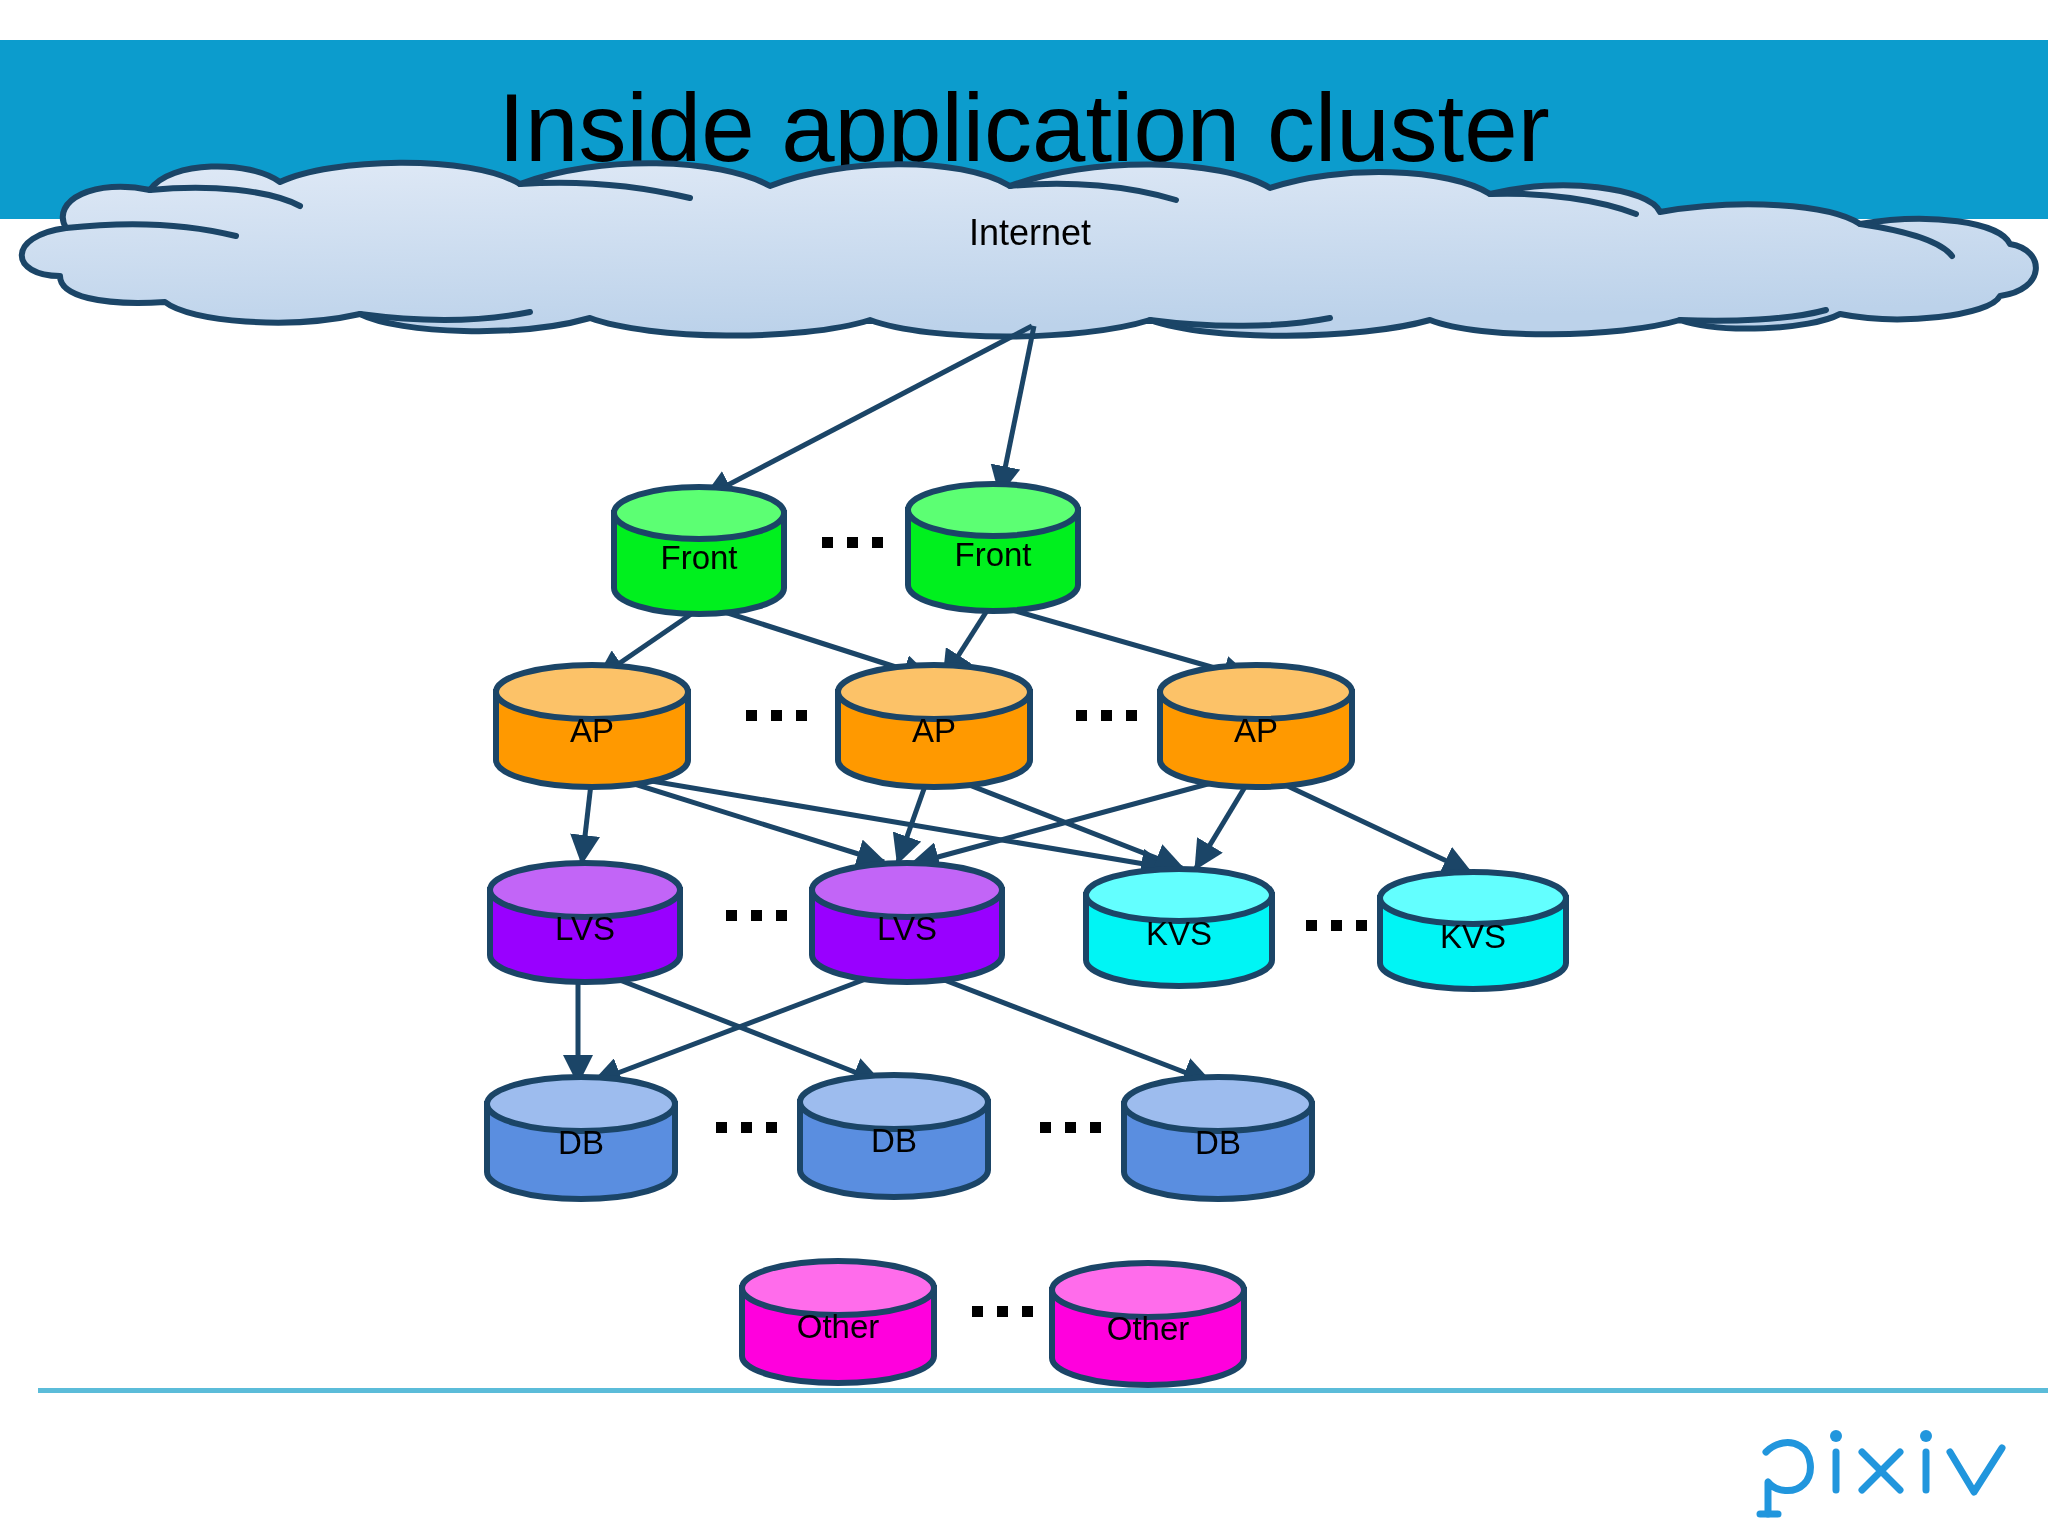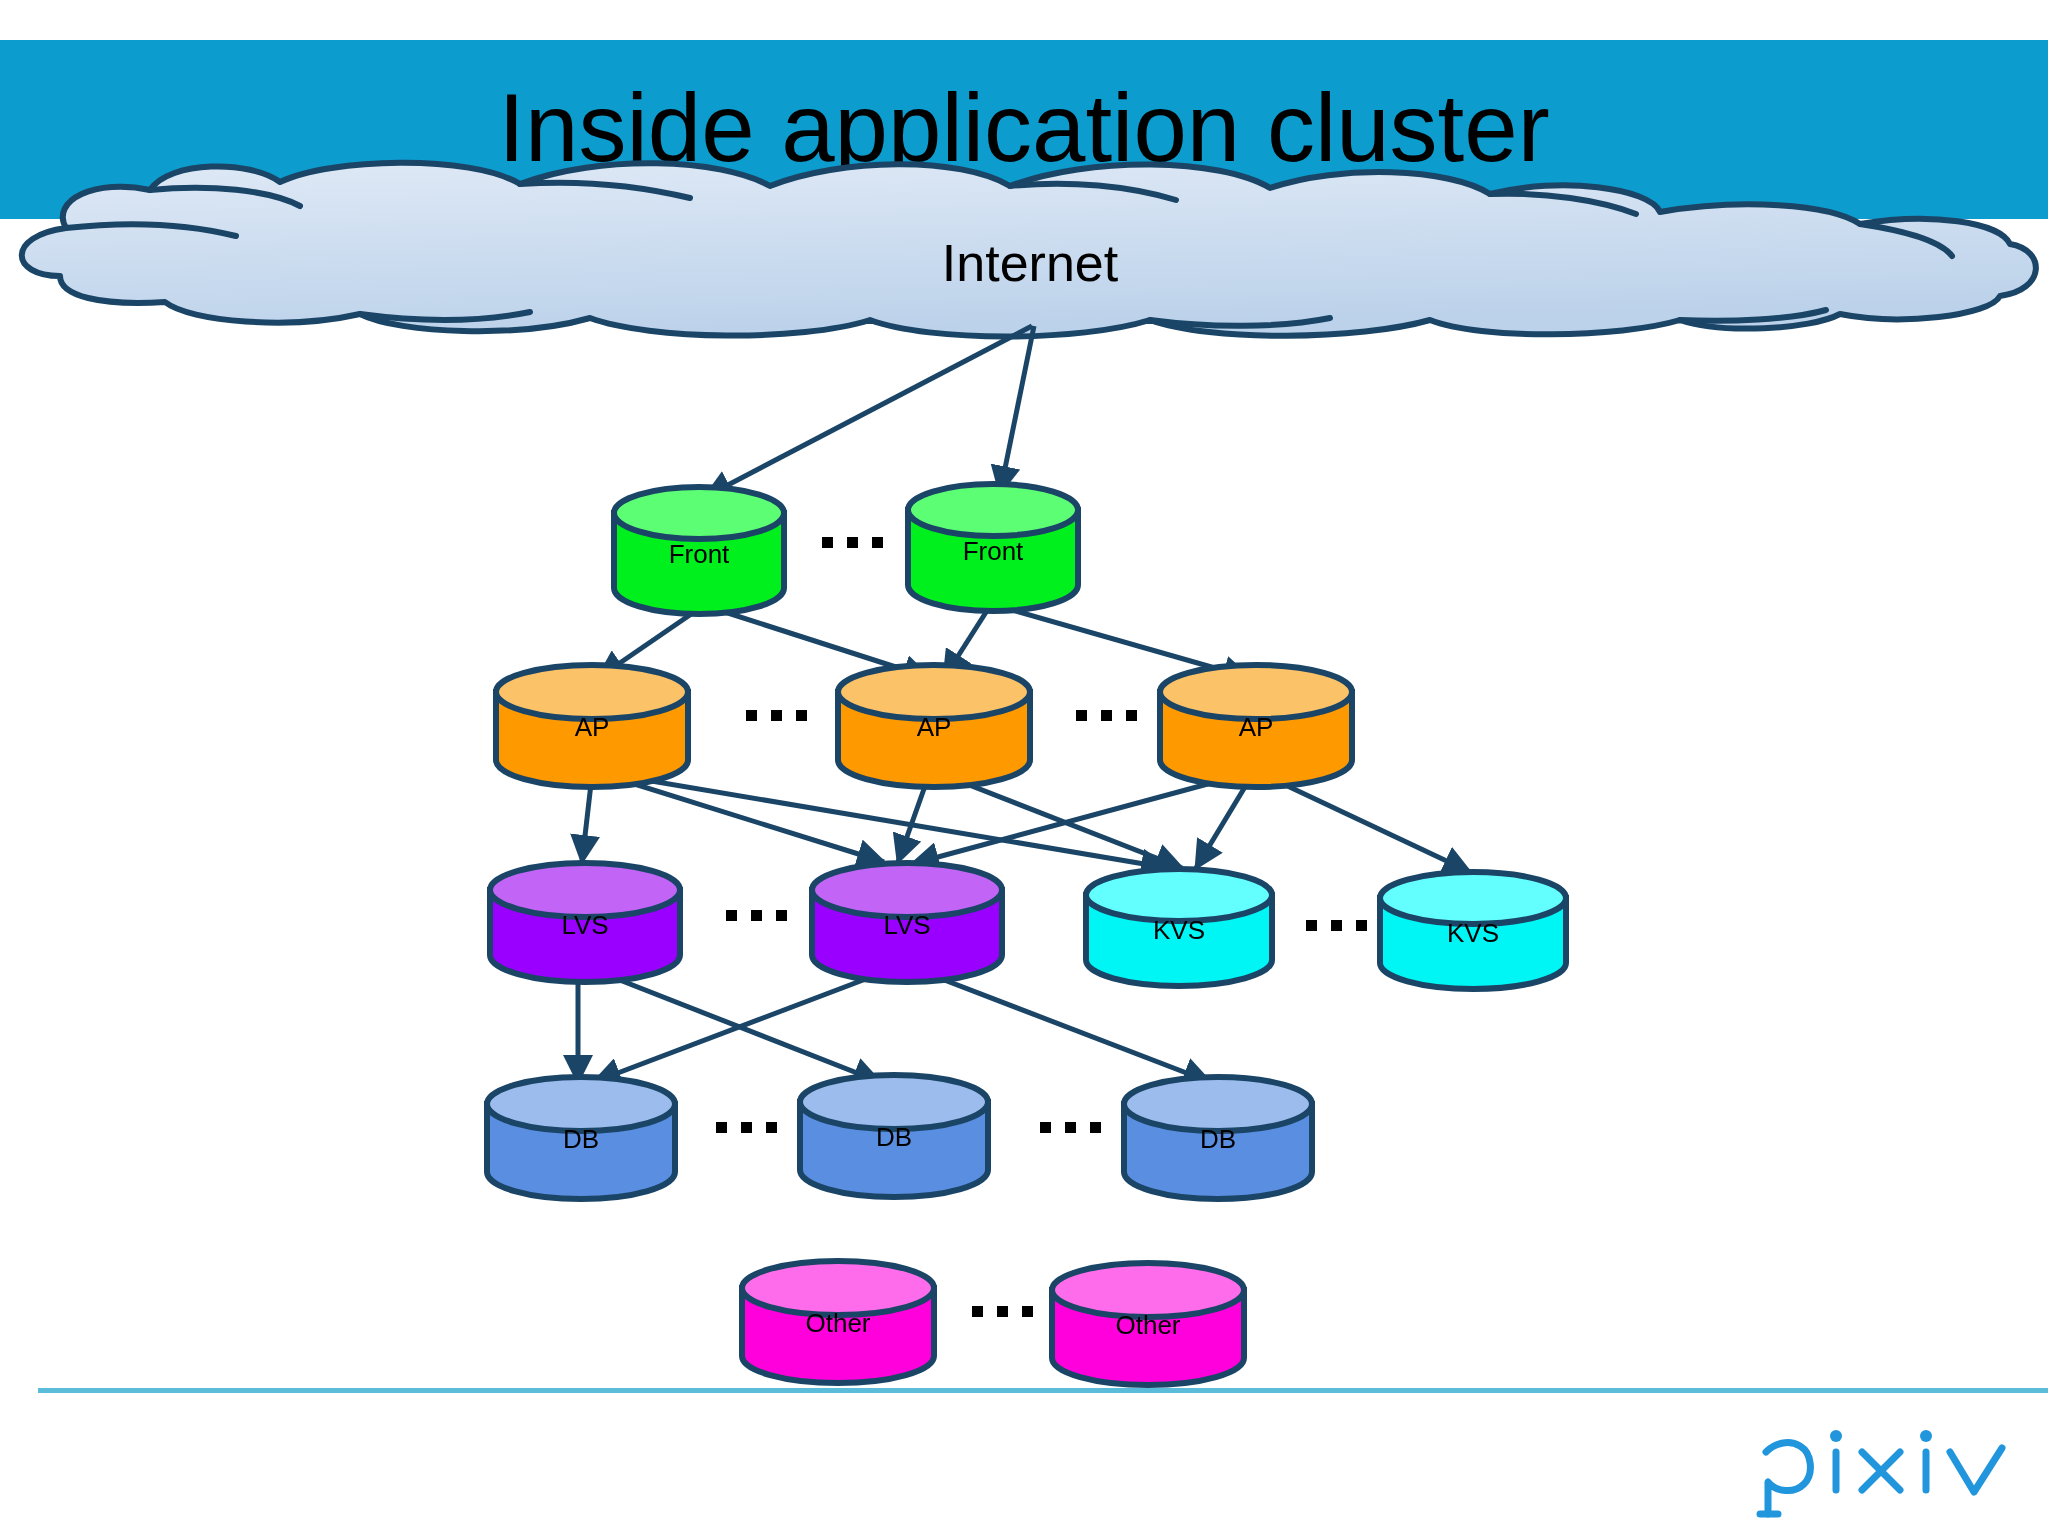--- a/index.html
+++ b/index.html
@@ -51,35 +51,35 @@
     top: 0;
     width: 2048px;
     height: 1536px;
     pointer-events: none;
   }
 
   
   #cloud-label {
     position: absolute;
     left: 820px;
-    top: 233px;
+    top: 212px;
     width: 420px;
     text-align: center;
-    font-size: 52px;
+    font-size: 36px;
     color: #000000;
     font-family: "Liberation Sans", sans-serif;
   }
 
   
   .node-label {
     position: absolute;
     text-align: center;
     color: #000000;
     font-family: "Liberation Sans", sans-serif;
-    font-size: 26px;
+    font-size: 33px;
     line-height: 1;
     white-space: nowrap;
   }
 
   
   .ellipsis {
     position: absolute;
     display: flex;
     gap: 14px;
     align-items: center;

